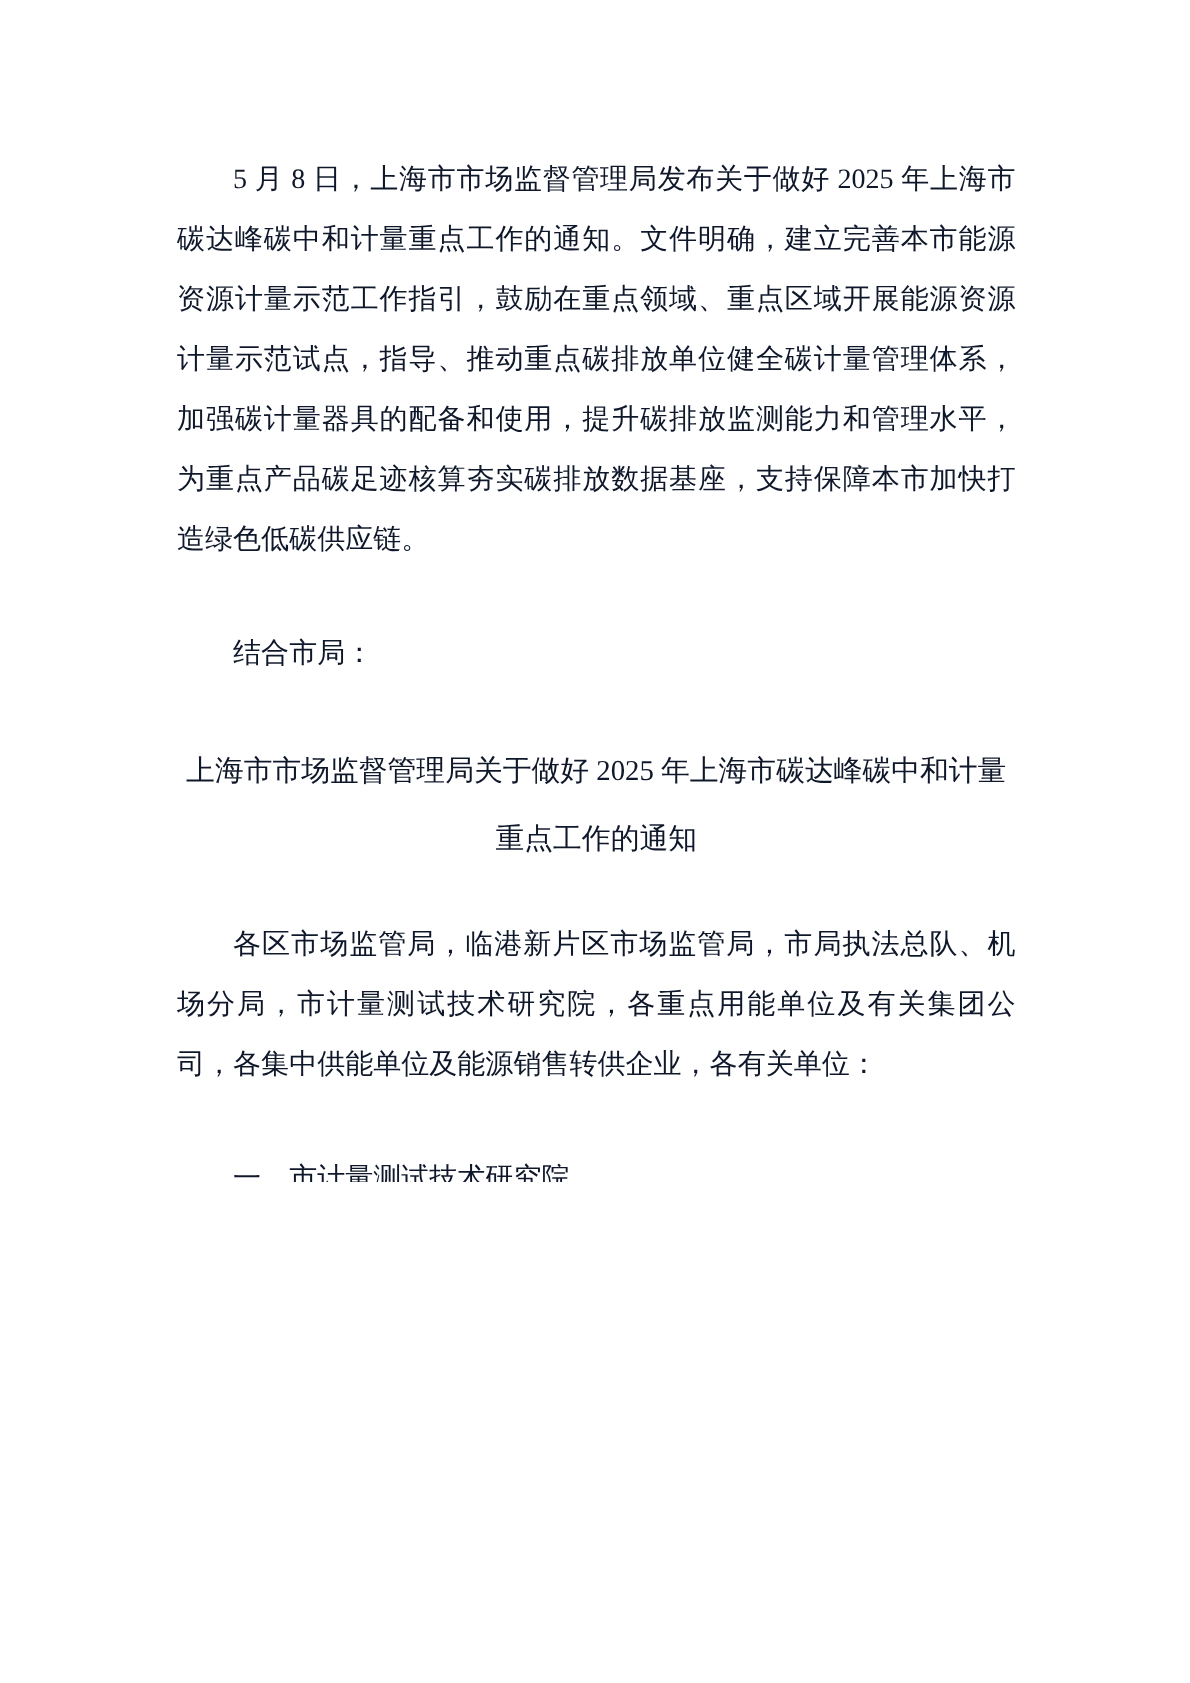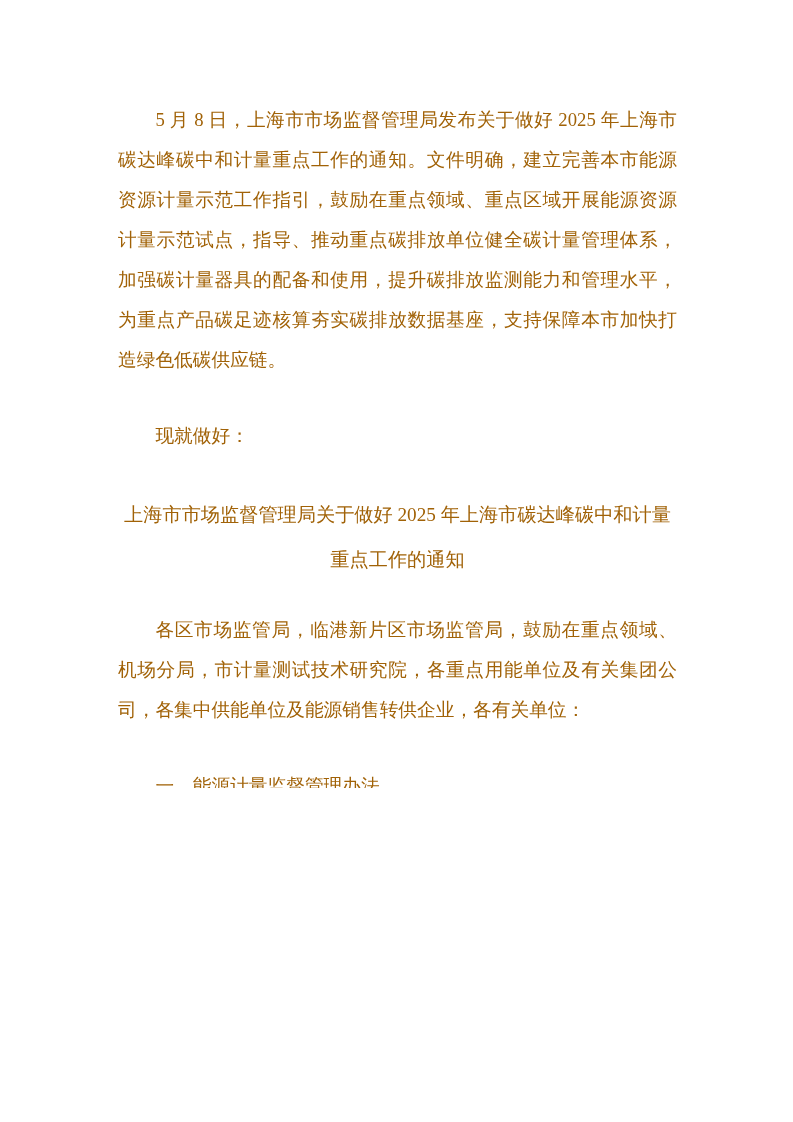--- a/index.html
+++ b/index.html
@@ -8,21 +8,21 @@
     background: #ffffff;
   }
   .page {
     position: relative;
     width: 793px;
     height: 788px;
     box-sizing: border-box;
     margin: 0;
     padding: 100px 116px 0 118px;
     background: #ffffff;
-    color: #a16207;
+    color: #0f172a;
     font-family: "Liberation Serif", "DejaVu Serif", serif;
     font-size: 18.7px;
     line-height: 40px;
     text-align: justify;
     overflow: hidden;
   }
   .page p {
     margin: 0 0 36px 0;
     text-indent: 2em;
     word-break: break-all;
@@ -41,21 +41,21 @@
   .section-heading {
     margin-bottom: 0;
   }
 </style>
 </head>
 <body>
 
 <div class="page">
   <p>5 月 8 日，上海市市场监督管理局发布关于做好 2025 年上海市碳达峰碳中和计量重点工作的通知。文件明确，建立完善本市能源资源计量示范工作指引，鼓励在重点领域、重点区域开展能源资源计量示范试点，指导、推动重点碳排放单位健全碳计量管理体系，加强碳计量器具的配备和使用，提升碳排放监测能力和管理水平，为重点产品碳足迹核算夯实碳排放数据基座，支持保障本市加快打造绿色低碳供应链。</p>
 
-  <p>现就做好：</p>
+  <p>结合市局：</p>
 
   <h1 class="doc-title">上海市市场监督管理局关于做好 2025 年上海市碳达峰碳中和计量重点工作的通知</h1>
 
-  <p>各区市场监管局，临港新片区市场监管局，鼓励在重点领域、机场分局，市计量测试技术研究院，各重点用能单位及有关集团公司，各集中供能单位及能源销售转供企业，各有关单位：</p>
+  <p>各区市场监管局，临港新片区市场监管局，市局执法总队、机场分局，市计量测试技术研究院，各重点用能单位及有关集团公司，各集中供能单位及能源销售转供企业，各有关单位：</p>
 
 
-  <p class="section-heading">一、能源计量监督管理办法</p>
+  <p class="section-heading">一、市计量测试技术研究院</p>
 </div>
 
 </body></html>

